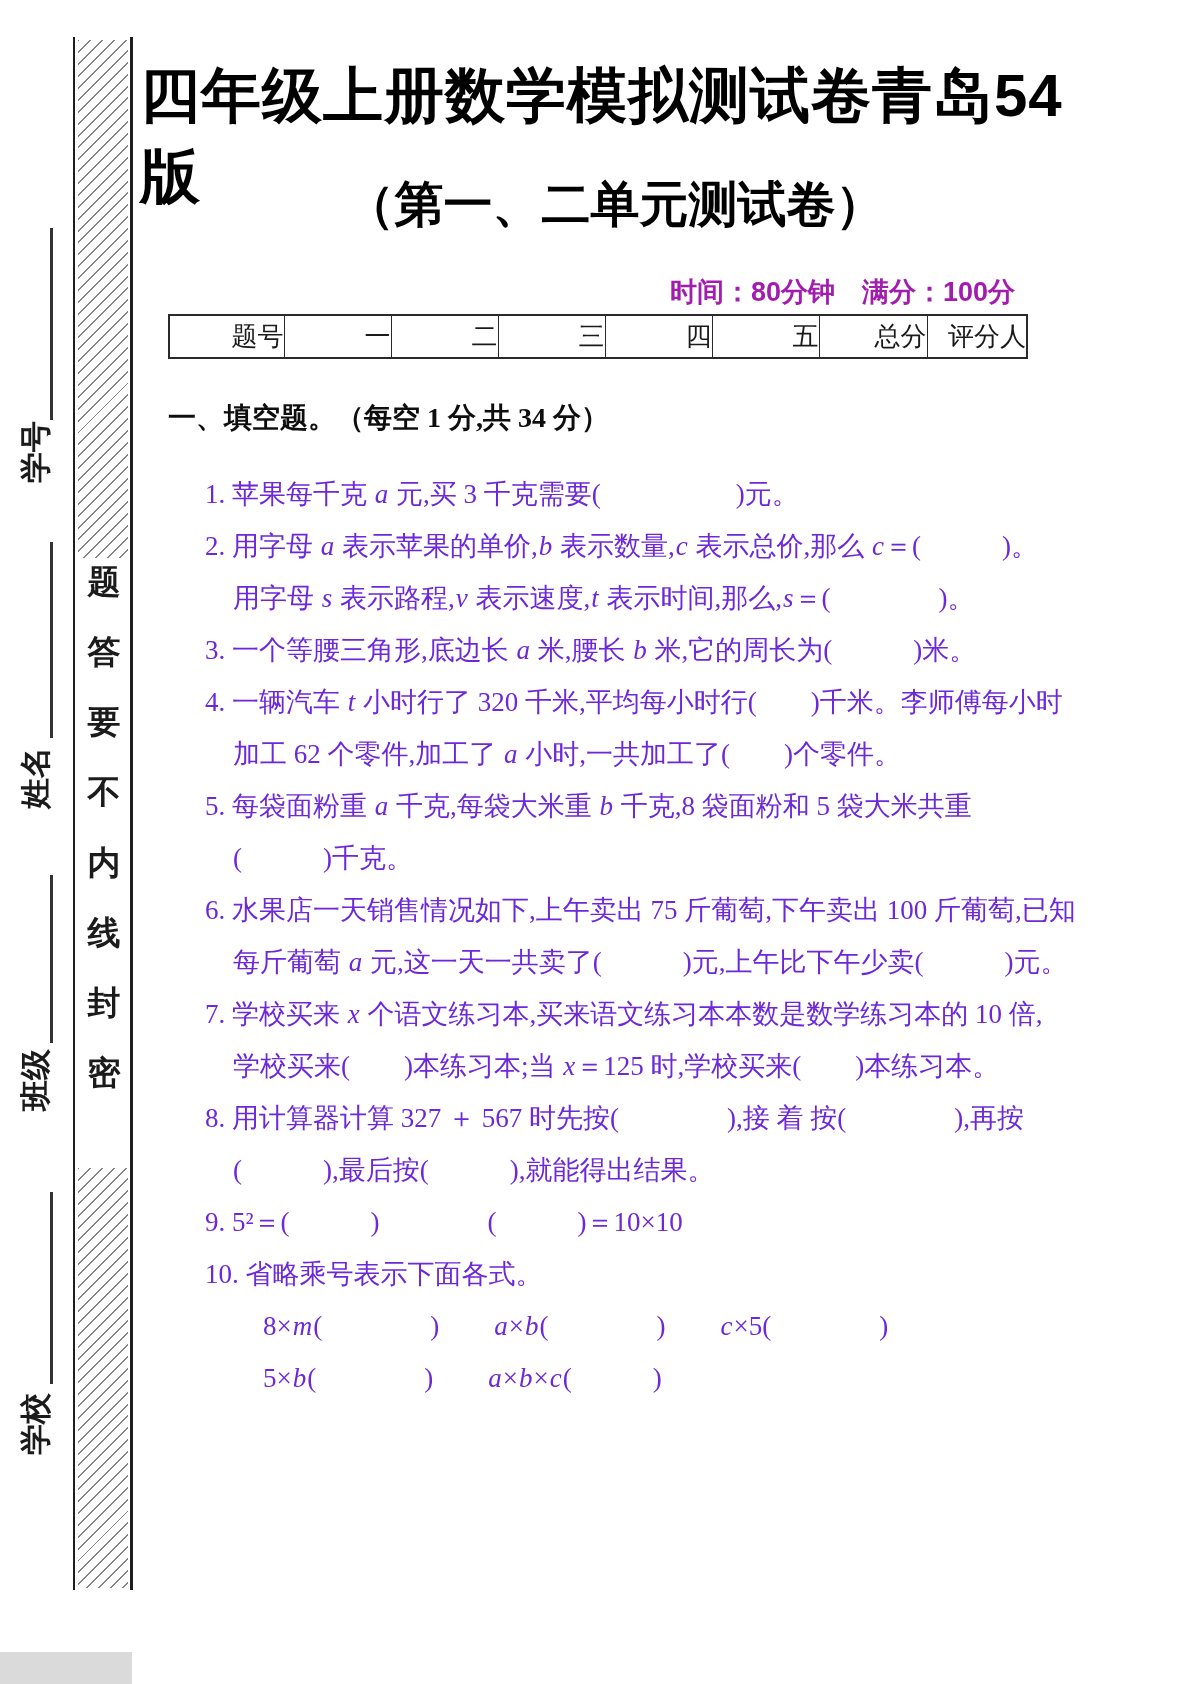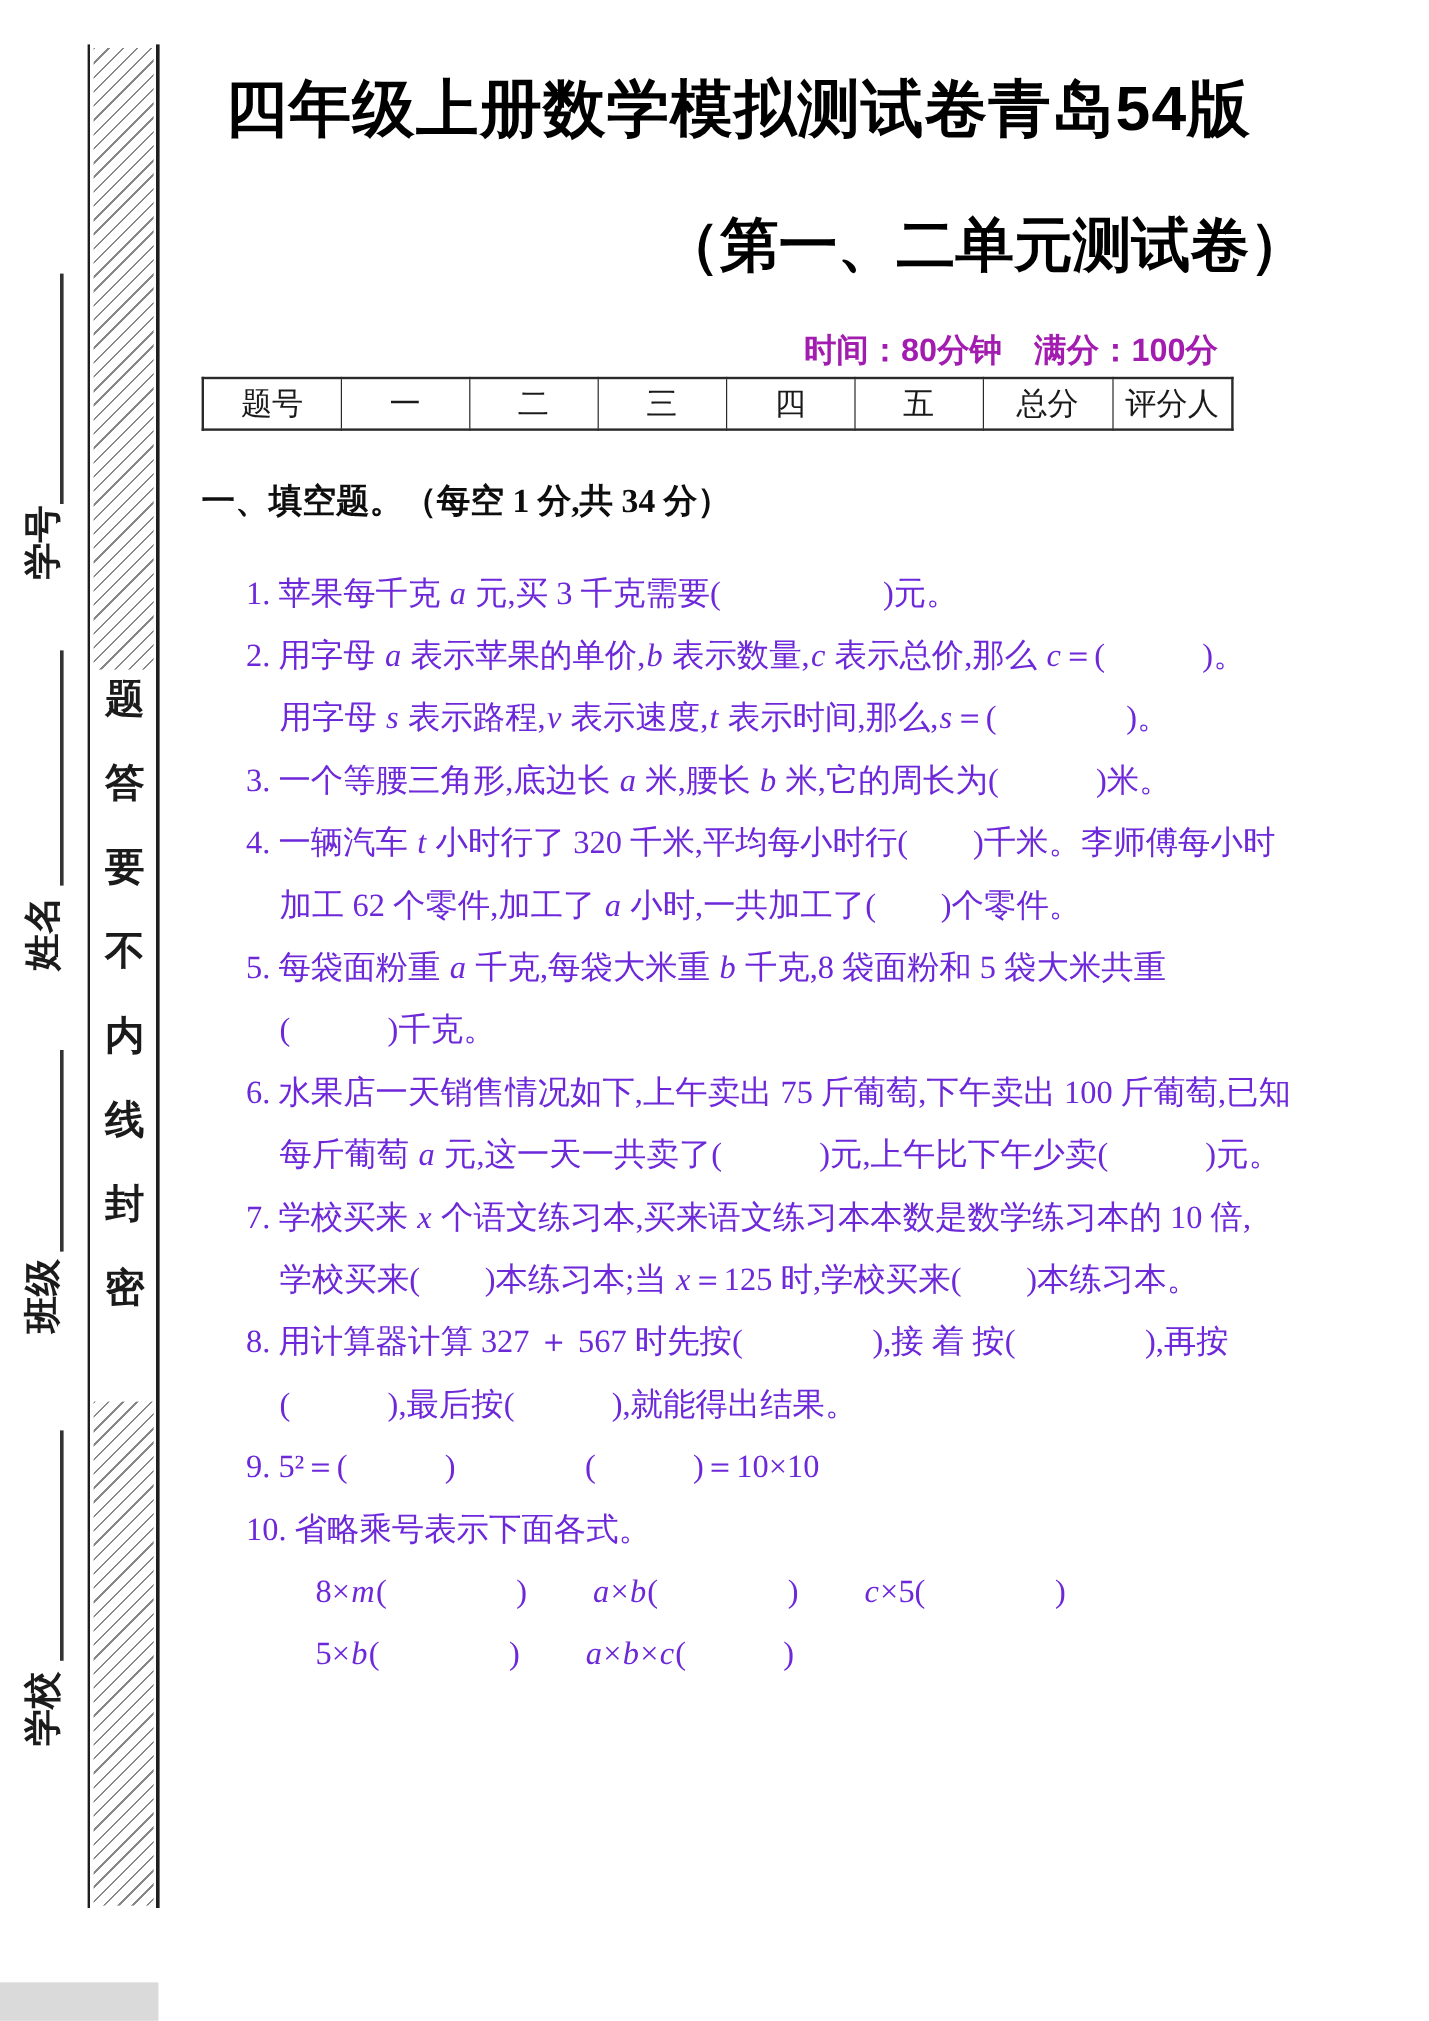--- a/index.html
+++ b/index.html
@@ -20,35 +20,35 @@
   #hatch-bottom{top:1168px;height:420px;}
   #seal-chars{position:absolute;left:81px;top:560px;width:46px;height:536px;
     display:flex;flex-direction:column;justify-content:space-between;align-items:center;
     font-size:33px;font-weight:600;color:#1b1b1b;}
   .side-label{position:absolute;left:36px;transform:translate(-50%,-50%) rotate(-90deg);
     font-size:31px;font-weight:600;white-space:nowrap;color:#1b1b1b;}
   .side-blank{position:absolute;left:50px;width:2.5px;background:#333;}
   .corner-shade{position:absolute;left:0;top:1652px;width:132px;height:32px;background:#dadada;}
 
   
-  #page-title{left:140px;top:56px;width:950px;text-align:center;
+  #page-title{left:140px;top:56px;width:950px;text-align:left;
     font-family:"Liberation Sans","DejaVu Sans",sans-serif;font-weight:900;
-    font-size:52px;letter-spacing:1px;color:#000;}
-  #page-subtitle{left:140px;top:172px;width:950px;text-align:right;
+    font-size:60px;letter-spacing:1px;color:#000;}
+  #page-subtitle{left:140px;top:172px;width:950px;text-align:center;
     font-family:Liberation Mono, monospace;font-weight:900;
     font-size:49px;color:#000;}
   #exam-meta{top:274px;right:176px;
     font-family:"Liberation Sans","DejaVu Sans",sans-serif;font-weight:700;
     font-size:27px;color:#a21caf;}
 
   
   #score-table{position:absolute;left:168px;top:314px;width:858px;
     border-collapse:collapse;table-layout:fixed;border:2.5px solid #2a2a2a;}
   #score-table th,#score-table td{
-    border:1.5px solid #2a2a2a;font-weight:500;text-align:center;
+    border:1.5px solid #2a2a2a;font-weight:500;text-align:right;
     font-size:26px;font-family:"Liberation Serif","DejaVu Serif",serif;color:#1a1a1a;padding:0;}
   #score-table .hrow{height:43px;}
   #score-table .srow{height:38px;}
 
   
   #section-heading{left:168px;top:399px;font-size:28px;font-weight:700;color:#0e0e0e;}
   #questions{position:absolute;left:205px;top:468px;width:905px;font-size:27px;}
   .q-line{height:52px;line-height:52px;white-space:pre;color:#6d28d9;}
   .ind1{padding-left:28px;}
   .ind2{padding-left:58px;}

